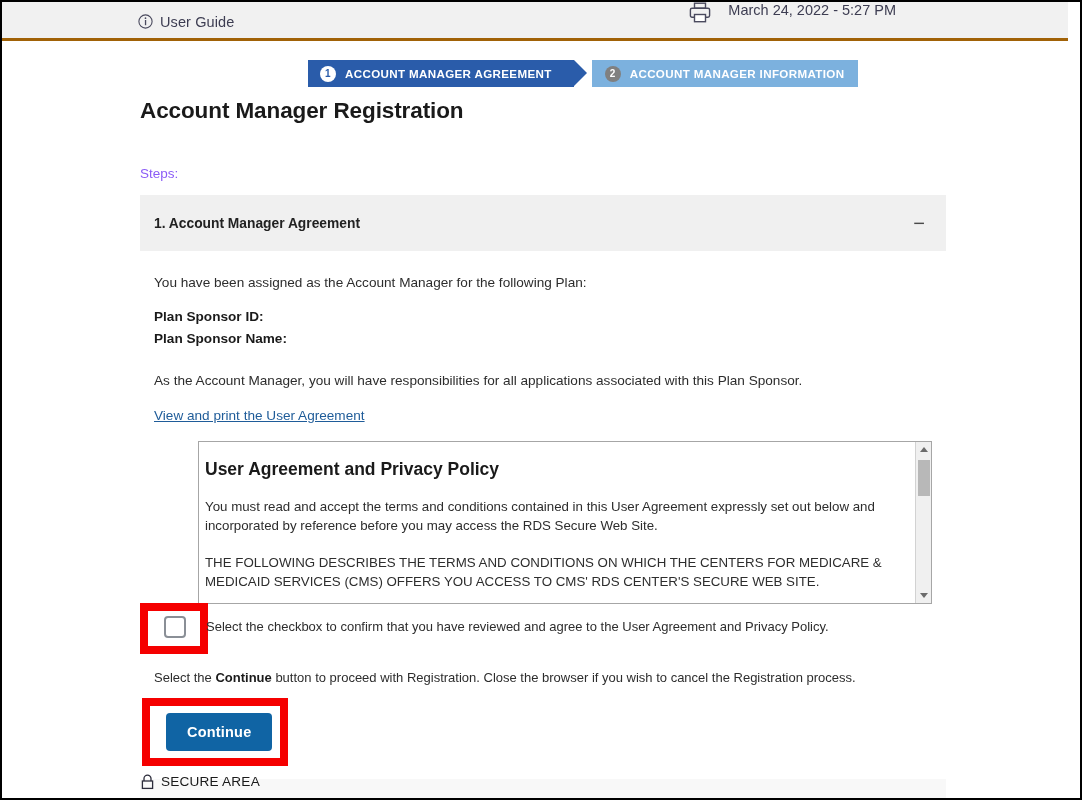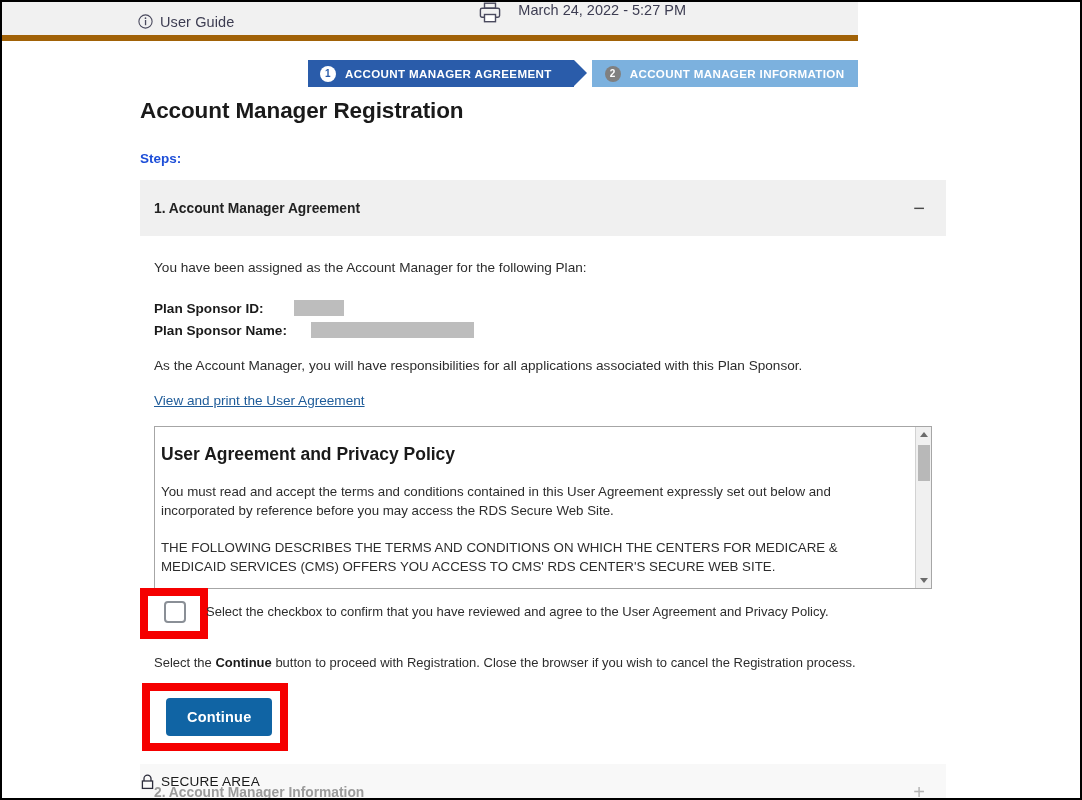--- a/index.html
+++ b/index.html
@@ -16,23 +16,23 @@
   .page {
     position: relative;
     width: 1082px; height: 800px;
     border: 2px solid #000000;
     background: #ffffff;
   }
 
   
   .topbar {
     position: absolute; left: 0; top: 0;
-    width: 856px; height: 39px;
+    width: 1066px; height: 39px;
     background: #f1f1f1;
-    border-bottom: 6px solid #a16207;
+    border-bottom: 3px solid #a16207;
   }
   .topbar-left {
     position: absolute; left: 136px; top: 0;
     height: 39px; display: flex; align-items: center; gap: 7px;
   }
   .topbar-right {
     position: absolute; right: 172px; top: 0;
     height: 39px; display: flex; align-items: flex-start; gap: 17px;
   }
   .info-icon svg, .print-icon svg { display: block; }
@@ -83,22 +83,22 @@
   .step.upcoming .step-num { background: #808080; color: #ffffff; }
 
   
   .content { position: absolute; left: 138px; top: 96px; width: 806px; }
 
   .page-title {
     font-size: 22.5px; font-weight: bold; color: #1a1a1a;
     margin: 0 0 0 0; letter-spacing: -0.1px;
   }
   .steps-label {
-    font-size: 13.5px; font-weight: bold; color: #1d4ed8;
-    margin-top: 27px;
+    font-size: 13.5px; font-weight: normal; color: #8b5cf6;
+    margin-top: 42px;
   }
 
   
   .accordion { margin-top: 14px; }
   .acc-head {
     height: 56px; background: #f0f0f0;
     display: flex; align-items: center; justify-content: space-between;
     padding: 0 18px 0 14px;
   }
   .acc-head.collapsed { background: #f8f8f8; }
@@ -111,22 +111,23 @@
   .acc-head.collapsed .acc-toggle { color: #b3b3b3; }
 
   .acc-body { padding: 22px 14px 0 14px; }
 
   .para {
     font-size: 13.6px; color: #2d2d2d; line-height: 1.45;
     margin: 0 0 0 0;
   }
   .sponsor-rows { margin-top: 16px; }
   .sponsor-row {
-    display: flex; align-items: flex-end; gap: 12px;
+    display: flex; align-items: flex-start; gap: 12px;
     height: 22px;
+    flex-direction: column;
   }
   .sponsor-label {
     font-size: 13.6px; font-weight: bold; color: #1a1a1a;
   }
   .redact {
     background: #bdbdbd; height: 16px; display: inline-block;
   }
   .redact.id { width: 50px; margin-left: 18px; }
   .redact.name { width: 163px; margin-left: 12px; }
 
@@ -139,20 +140,21 @@
 
   
   .agreement-box {
     position: relative;
     margin-top: 17px;
     border: 1px solid #a6a6a6;
     background: #ffffff;
     height: 163px;
     overflow: hidden;
     display: flex;
+    margin-left: 44px;
   }
   .agreement-inner {
     flex: 1 1 auto;
     padding: 17px 20px 0 6px;
     overflow: hidden;
   }
   .agreement-title {
     font-size: 17.5px; font-weight: bold; color: #1a1a1a;
     margin: 0 0 0 0;
   }

